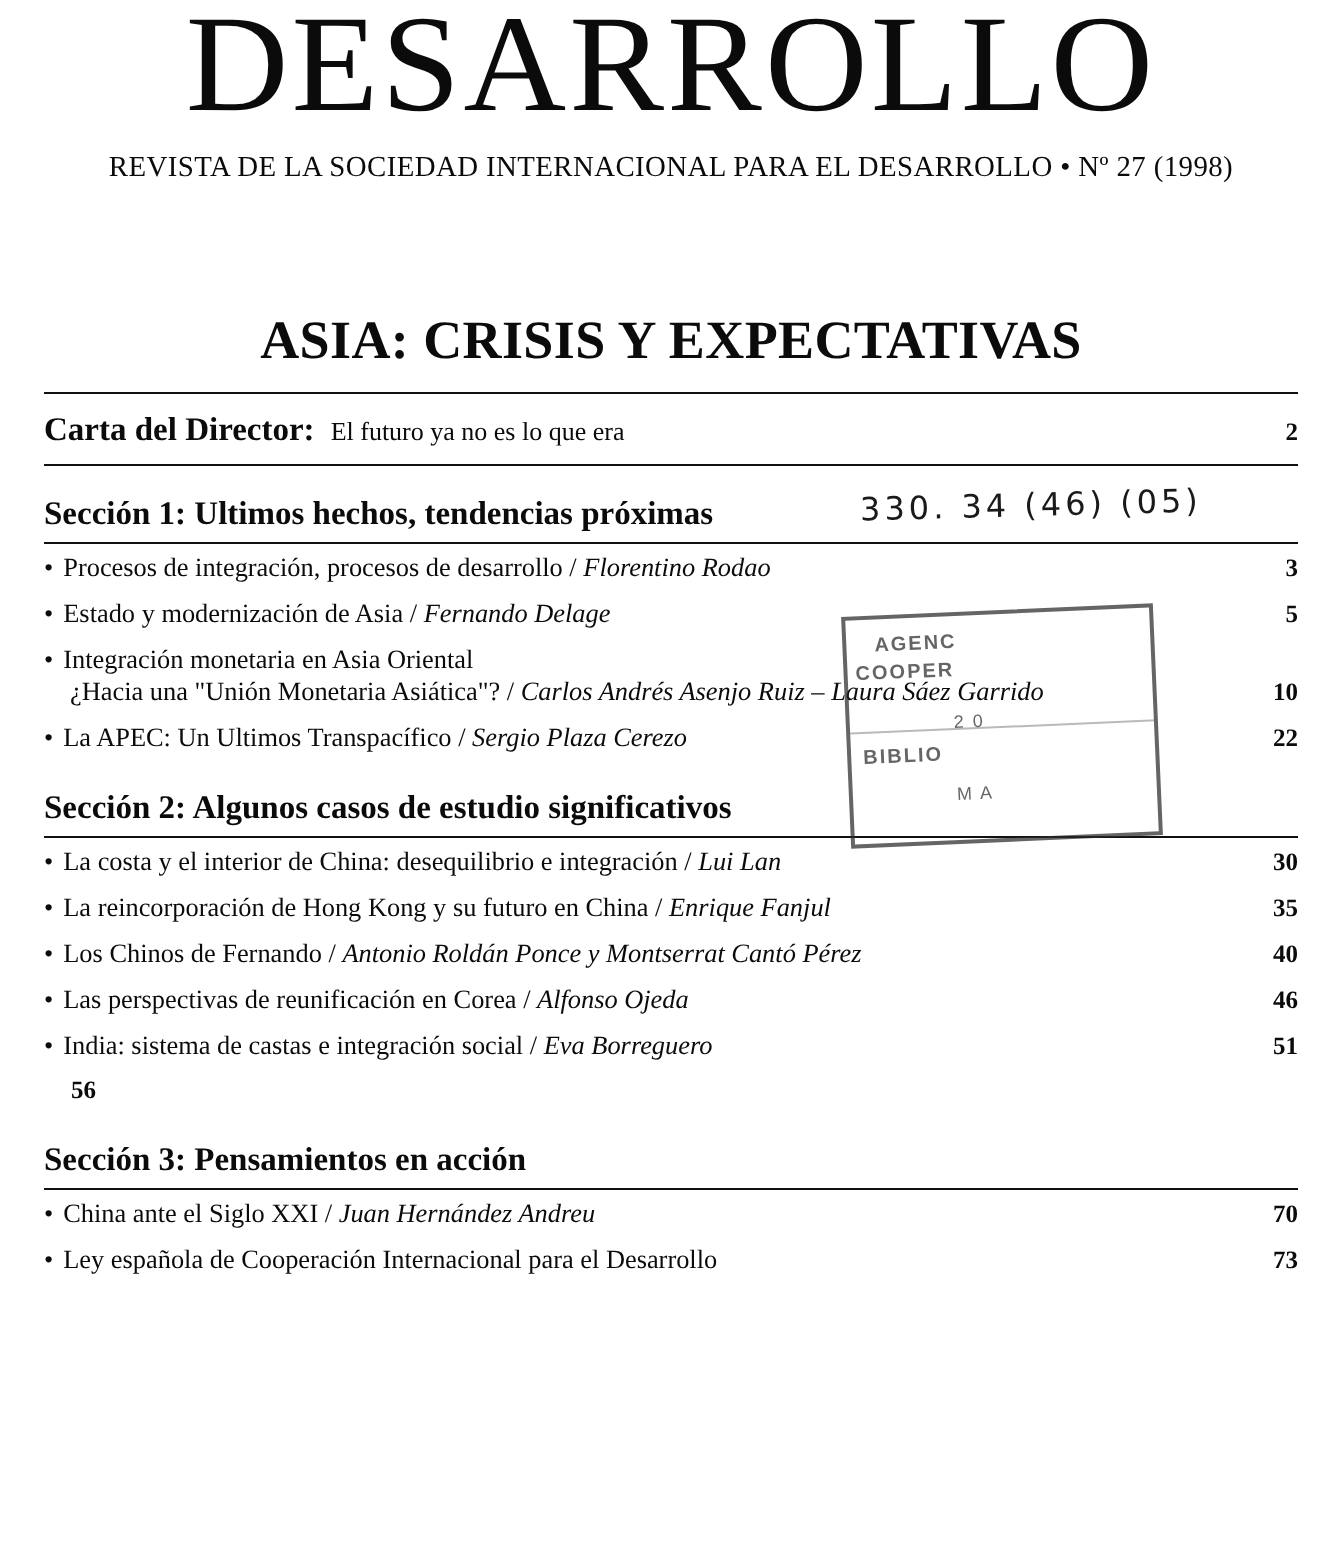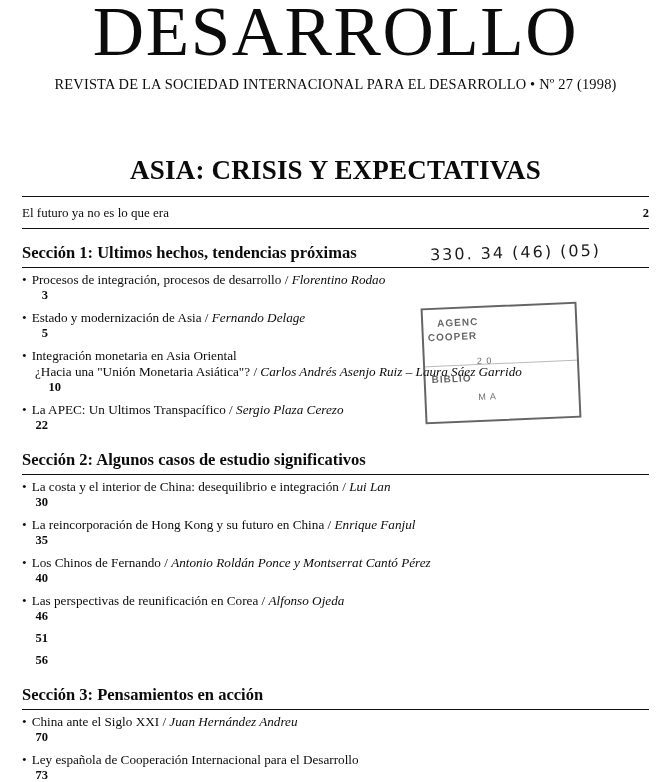--- a/index.html
+++ b/index.html
@@ -109,24 +109,23 @@
   }
   .rule-thin {
     border: 0;
     border-top: 1px solid #111;
     margin: 0;
   }
 
   
   .toc-row {
     display: flex;
-    align-items: flex-start;
+    align-items: flex-end;
     font-size: 13.2px;
     padding: 4px 0 3px 0;
-    flex-direction: column;
   }
   .toc-row .txt { flex: 1 1 auto; padding-right: 12px; }
   .toc-row .pg {
     flex: 0 0 auto;
     font-weight: bold;
     font-size: 12.5px;
     width: 26px;
     text-align: right;
   }
   .director-row {
@@ -184,20 +183,21 @@
     <span class="ln l2">COOPER</span>
     <span class="ln l3">2 0</span>
     <span class="ln l4">BIBLIO</span>
     <span class="ln l5">M  A</span>
   </div>
 
   <div class="spacer-10"></div>
   <hr class="rule">
 
   <div class="director-row">
+    <span class="lbl">Carta del Director:</span>
     <span class="ttl">El futuro ya no es lo que era</span>
     <span class="pg">2</span>
   </div>
 
   <hr class="rule">
 
   <div id="sections">
       <div class="section-block">
         <div class="section-title">Sección 1: Ultimos hechos, tendencias próximas</div>
         <hr class="rule-thin">
@@ -235,20 +235,21 @@
         </div>
         <div class="toc-row">
           <span class="txt"><span class="bullet">•</span><span>Los Chinos de Fernando / </span><em class="ital">Antonio Roldán Ponce y Montserrat Cantó Pérez</em></span>
           <span class="pg">40</span>
         </div>
         <div class="toc-row">
           <span class="txt"><span class="bullet">•</span><span>Las perspectivas de reunificación en Corea / </span><em class="ital">Alfonso Ojeda</em></span>
           <span class="pg">46</span>
         </div>
         <div class="toc-row">
+          <span class="txt"><span class="bullet">•</span><span>India: sistema de castas e integración social / </span><em class="ital">Eva Borreguero</em></span>
           <span class="pg">51</span>
         </div>
         <div class="toc-row">
           <span class="pg">56</span>
         </div>
       </div>
       <div class="section-block">
         <div class="section-title">Sección 3: Pensamientos en acción</div>
         <hr class="rule-thin">
         <div class="toc-row">

